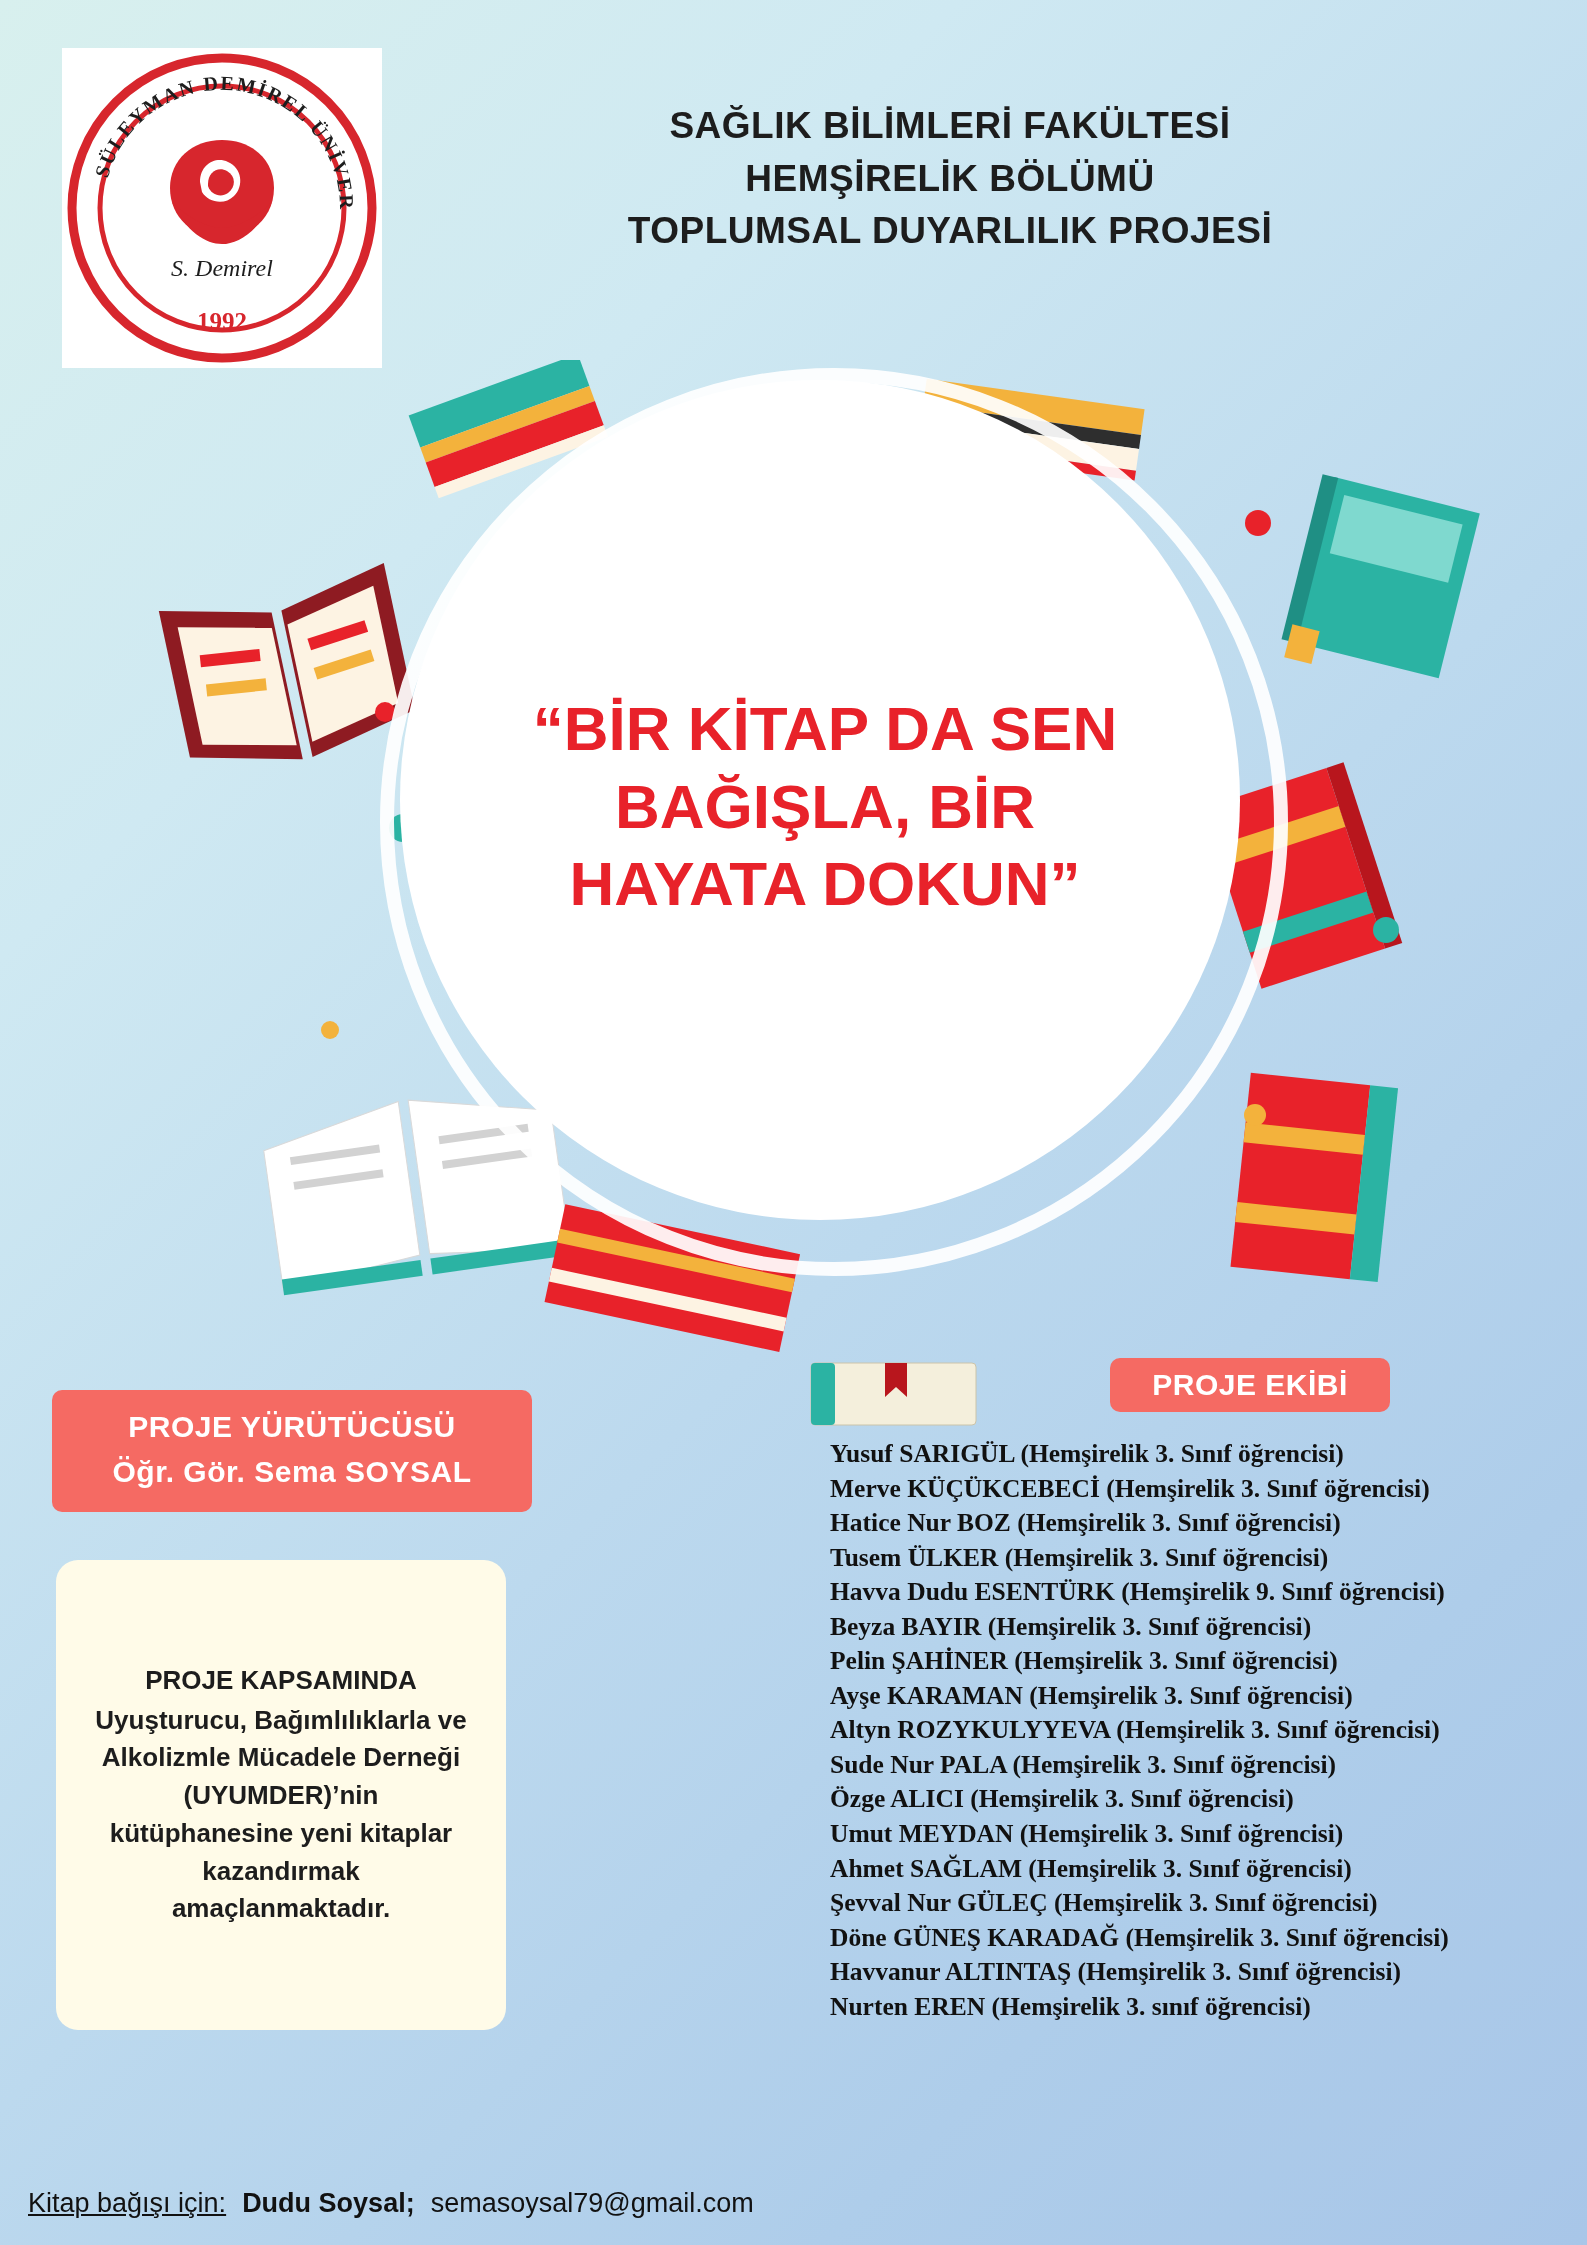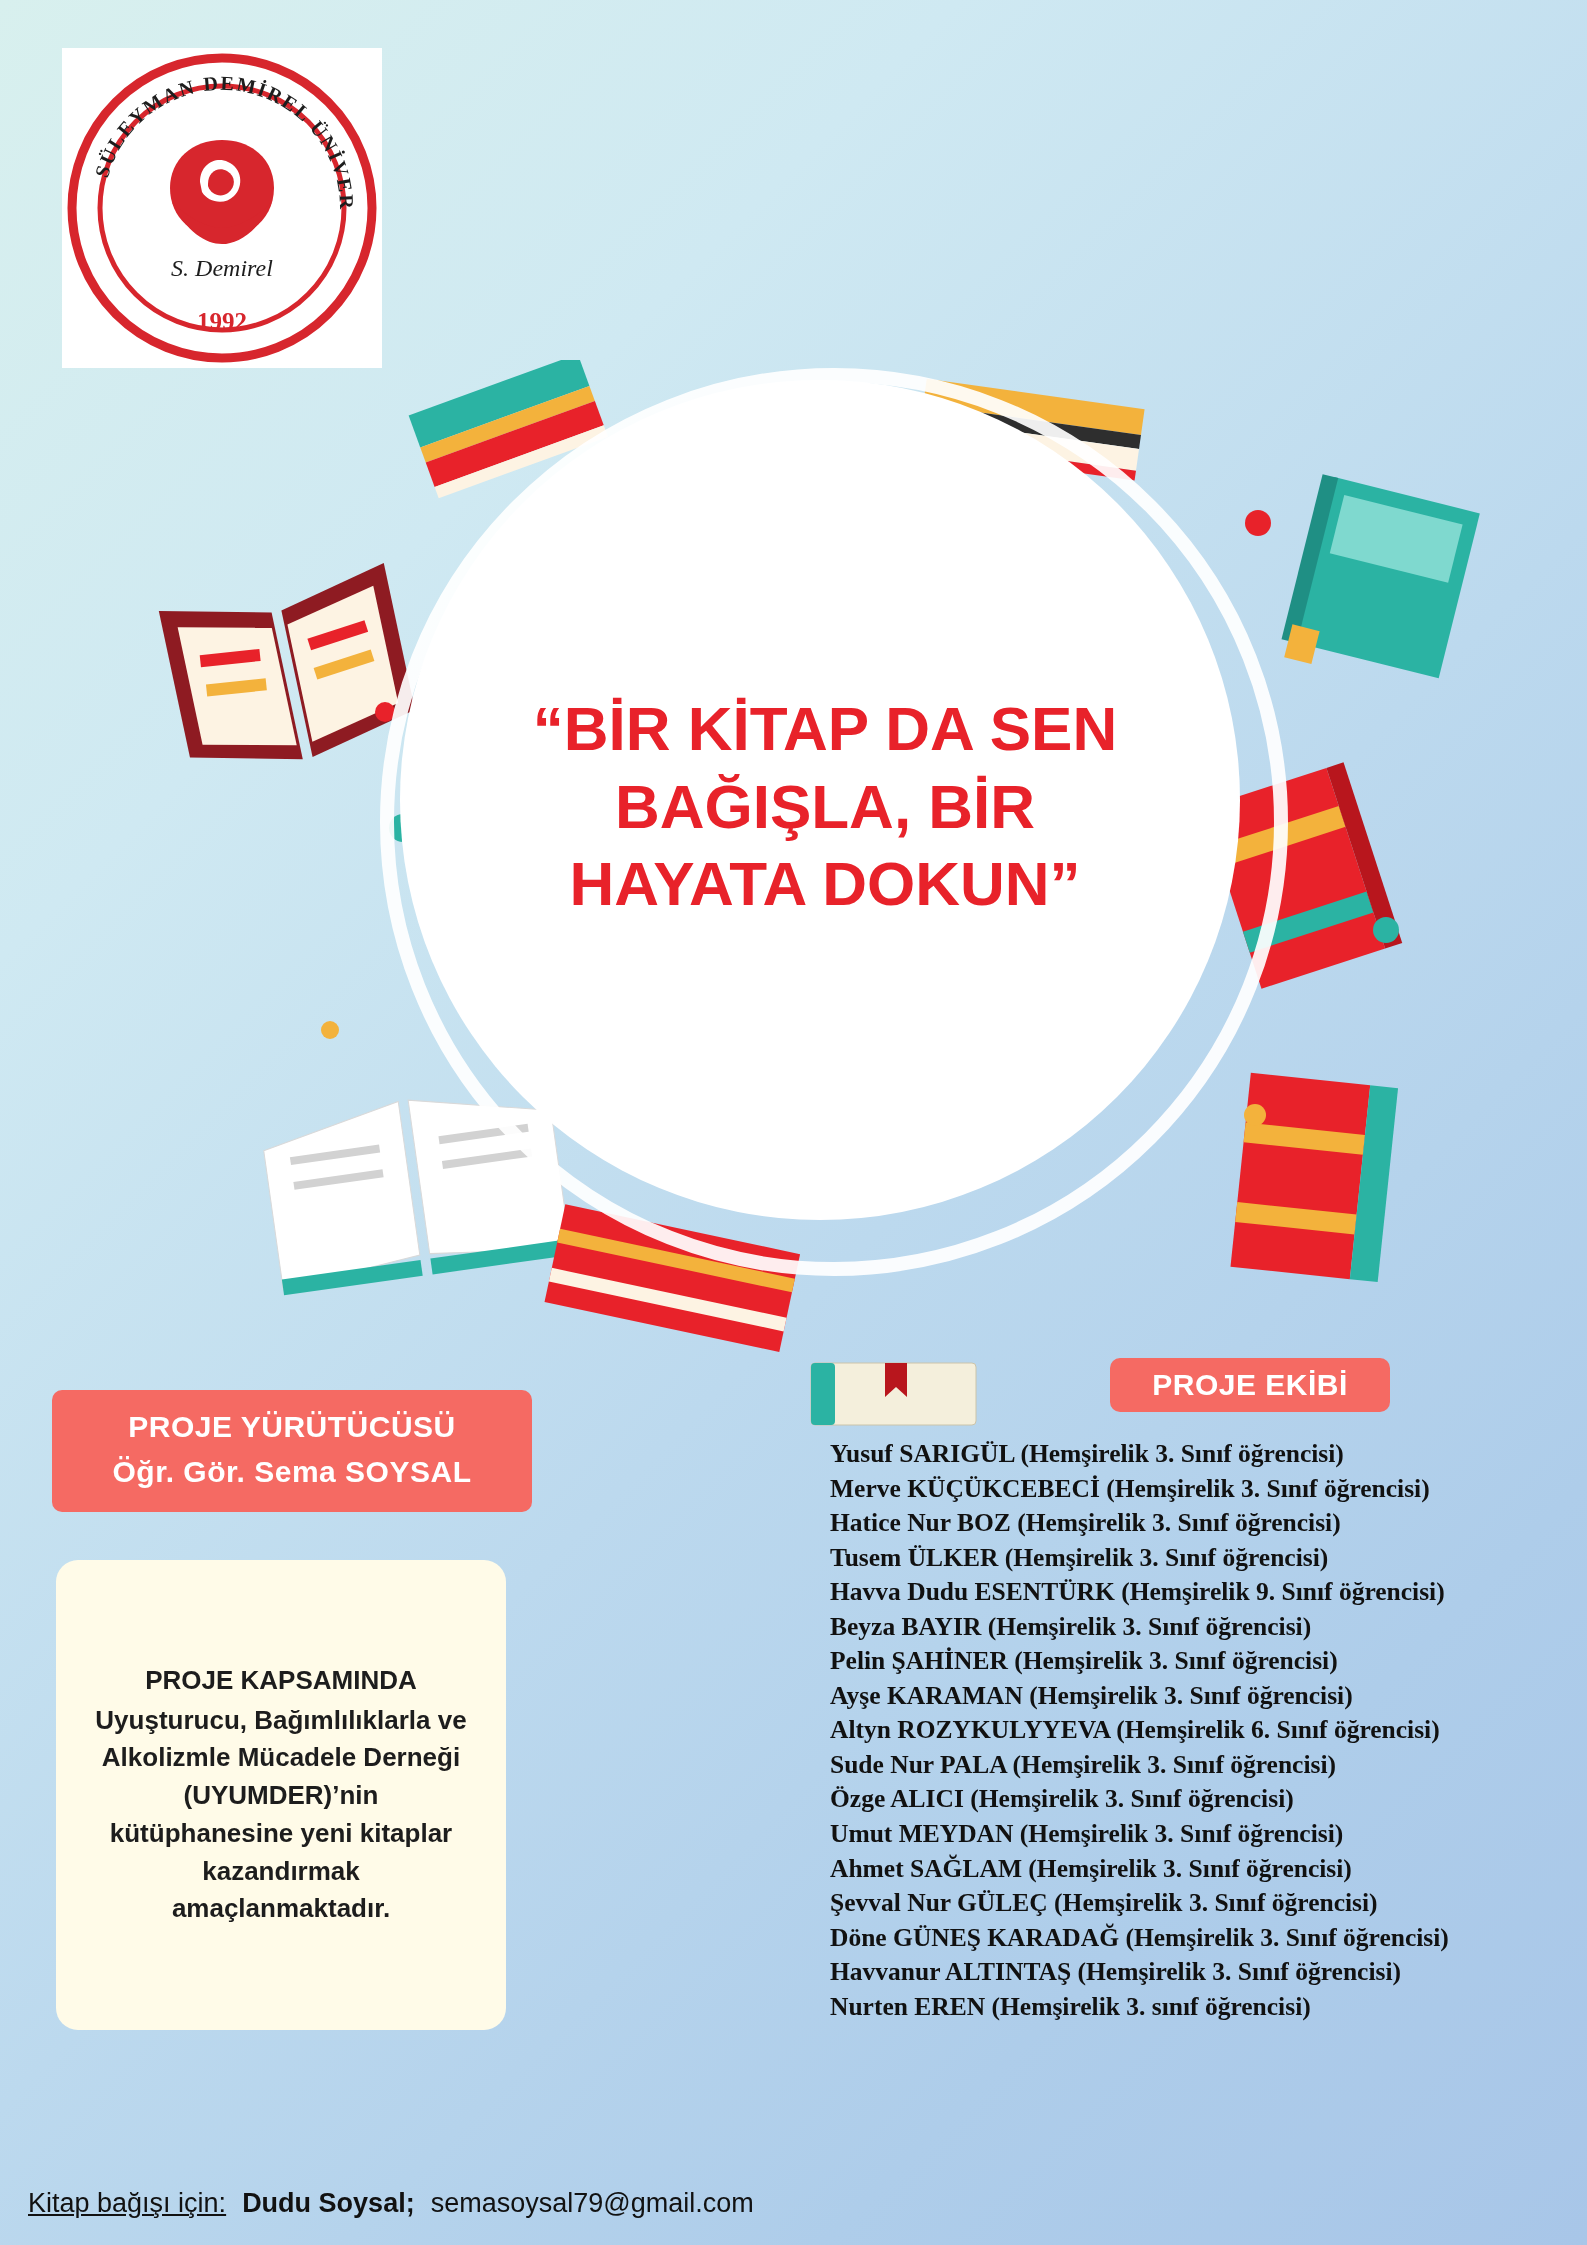--- a/index.html
+++ b/index.html
@@ -205,20 +205,25 @@
         <path d="M0,-48 C30,-48 52,-28 52,0 C52,30 28,50 0,50 C-28,50 -52,30 -52,0 C-52,-28 -30,-48 0,-48 Z" fill="#d7262d"></path>
         <path d="M-22,-6 C-22,-24 -6,-32 6,-26 C20,-20 22,-2 12,8 C2,18 -14,14 -20,4 Z" fill="#ffffff"></path>
         <path d="M-14,-4 C-14,-16 -4,-22 5,-17 C14,-12 14,-1 6,5 C-1,10 -11,7 -14,-2 Z" fill="#d7262d"></path>
         <path d="M-50,14 C-30,34 -10,40 0,40 C10,40 30,34 50,14 C36,44 16,56 0,56 C-16,56 -36,44 -50,14 Z" fill="#d7262d"></path>
       </g>
       <text x="160" y="228" text-anchor="middle" font-family="Liberation Serif, serif" font-size="24" fill="#1d1d1d" font-style="italic">S. Demirel</text>
       <text x="160" y="282" text-anchor="middle" font-family="Liberation Serif, serif" font-size="25" font-weight="bold" fill="#d7262d">1992</text>
     </svg>
   </div>
 
+  <div class="header">
+    <div>SAĞLIK BİLİMLERİ FAKÜLTESİ</div>
+    <div>HEMŞİRELİK BÖLÜMÜ</div>
+    <div>TOPLUMSAL DUYARLILIK PROJESİ</div>
+  </div>
 
   <div class="circle-inner"></div>
   <div class="circle-outer"></div>
   <div class="slogan">
     <div>“BİR KİTAP DA SEN</div>
     <div>BAĞIŞLA, BİR</div>
     <div>HAYATA DOKUN”</div>
   </div>
 
   <div class="badge badge-yurutucu">
@@ -238,21 +243,21 @@
   <div class="team">
     <ul id="team-list">
         <li>Yusuf SARIGÜL (Hemşirelik 3. Sınıf öğrencisi)</li>
         <li>Merve KÜÇÜKCEBECİ (Hemşirelik 3. Sınıf öğrencisi)</li>
         <li>Hatice Nur BOZ (Hemşirelik 3. Sınıf öğrencisi)</li>
         <li>Tusem ÜLKER (Hemşirelik 3. Sınıf öğrencisi)</li>
         <li>Havva Dudu ESENTÜRK (Hemşirelik 9. Sınıf öğrencisi)</li>
         <li>Beyza BAYIR (Hemşirelik 3. Sınıf öğrencisi)</li>
         <li>Pelin ŞAHİNER (Hemşirelik 3. Sınıf öğrencisi)</li>
         <li>Ayşe KARAMAN (Hemşirelik 3. Sınıf öğrencisi)</li>
-        <li>Altyn ROZYKULYYEVA (Hemşirelik 6. Sınıf öğrencisi)</li>
+        <li>Altyn ROZYKULYYEVA (Hemşirelik 3. Sınıf öğrencisi)</li>
         <li>Sude Nur PALA (Hemşirelik 3. Sınıf öğrencisi)</li>
         <li>Özge ALICI (Hemşirelik 3. Sınıf öğrencisi)</li>
         <li>Umut MEYDAN (Hemşirelik 3. Sınıf öğrencisi)</li>
         <li>Ahmet SAĞLAM (Hemşirelik 3. Sınıf öğrencisi)</li>
         <li>Şevval Nur GÜLEÇ (Hemşirelik 3. Sınıf öğrencisi)</li>
         <li>Döne GÜNEŞ KARADAĞ (Hemşirelik 3. Sınıf öğrencisi)</li>
         <li>Havvanur ALTINTAŞ (Hemşirelik 3. Sınıf öğrencisi)</li>
         <li>Nurten EREN (Hemşirelik 3. sınıf öğrencisi)</li>
       </ul>
   </div>

